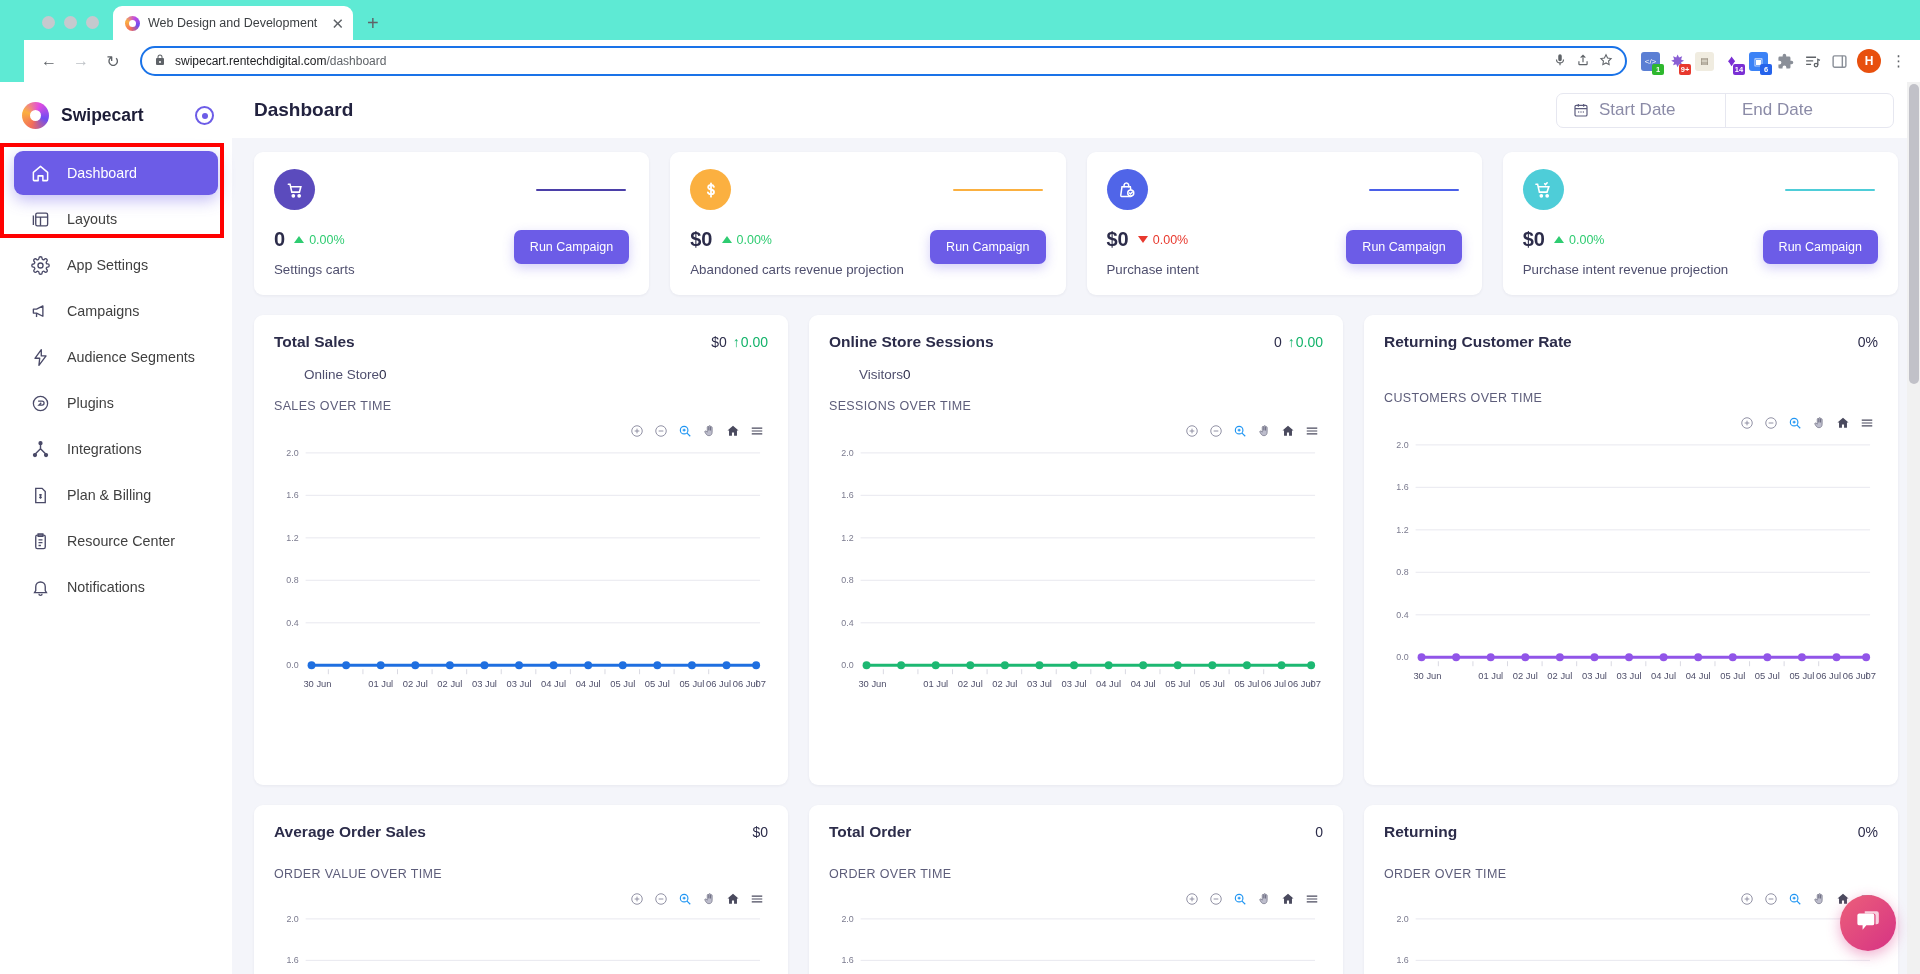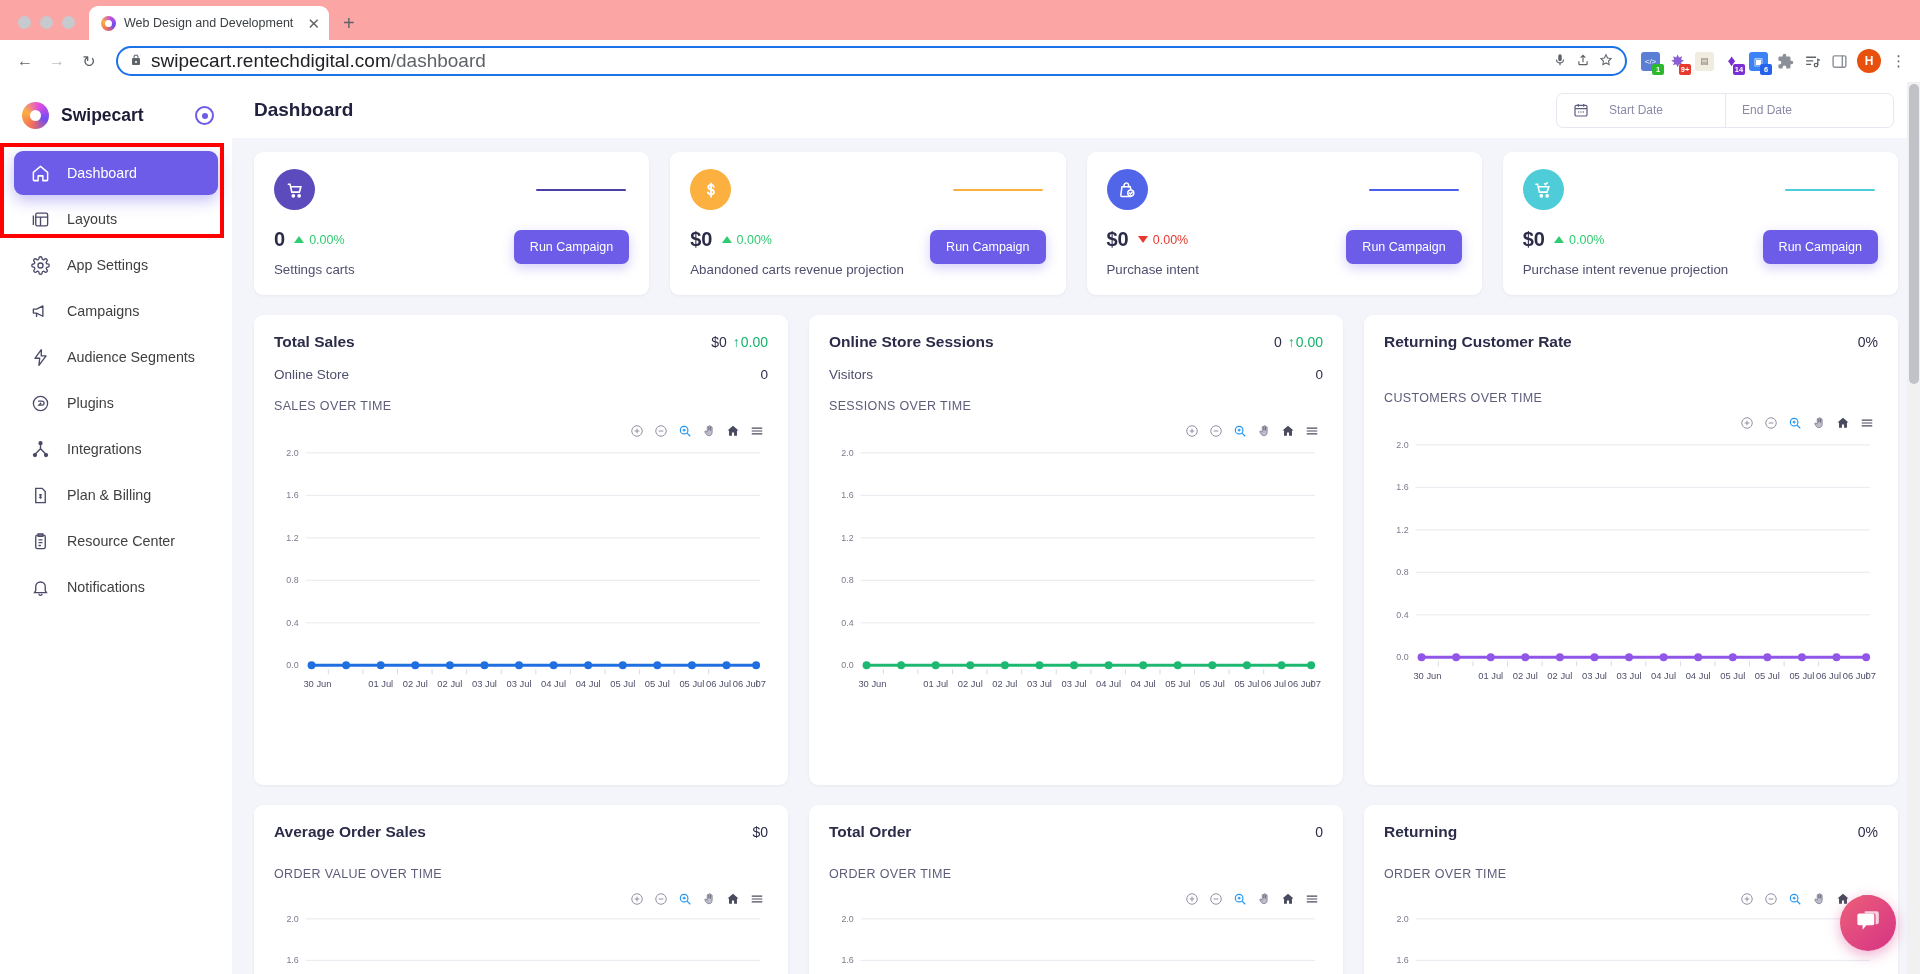--- a/index.html
+++ b/index.html
@@ -4,21 +4,21 @@
 <style>
   * { box-sizing: border-box; margin: 0; padding: 0; }
   html, body {
     width: 1920px; height: 974px;
     font-family: "Liberation Sans", sans-serif;
     background: #f4f5fa;
     overflow: hidden;
   }
 
   
-  .browser-chrome { width: 100%; background: #fca5a5; }
+  .browser-chrome { width: 100%; background: #5eead4; padding-left: 24px; }
   .tabstrip {
     height: 40px; display: flex; align-items: flex-end;
     padding-left: 14px; position: relative;
   }
   .traffic { display: flex; gap: 9px; align-items: center; padding: 0 14px 11px 4px; }
   .dot { width: 13px; height: 13px; border-radius: 50%; background: #c6c9ce; }
   .tab {
     height: 34px; min-width: 240px; max-width: 240px;
     background: #fff; border-radius: 9px 9px 0 0;
     display: flex; align-items: center; gap: 8px;
@@ -51,21 +51,21 @@
     width: 26px; height: 26px; display: flex; align-items: center; justify-content: center;
     color: #5f6368; font-size: 16px; cursor: pointer; flex: 0 0 auto;
   }
   .nav-btn.disabled { color: #bdc1c6; }
   .omnibox {
     flex: 1 1 auto; height: 30px; border: 2px solid #1a73e8; border-radius: 16px;
     background: #fff; display: flex; align-items: center; padding: 0 12px;
     margin: 0 8px; gap: 9px; min-width: 0;
   }
   .lock-icon { font-size: 11px; color: #5f6368; flex: 0 0 auto; }
-  .url { font-size: 19px; color: #202124; white-space: nowrap; flex: 1 1 auto; }
+  .url { font-size: 12px; color: #202124; white-space: nowrap; flex: 1 1 auto; }
   .url .url-path { color: #5f6368; }
   .omni-icon { font-size: 13px; color: #5f6368; cursor: pointer; flex: 0 0 auto; }
   .ext-row { display: flex; align-items: center; gap: 8px; flex: 0 0 auto; }
   .ext {
     width: 19px; height: 19px; border-radius: 3px; position: relative;
     display: flex; align-items: center; justify-content: center;
     font-size: 9px; color: #fff; cursor: pointer;
   }
   .ext-badge {
     position: absolute; right: -4px; bottom: -4px; min-width: 12px; height: 11px;
@@ -130,22 +130,22 @@
   .page-header {
     height: 56px; background: #fff; display: flex; align-items: center;
     justify-content: space-between; padding: 0 26px 0 22px;
   }
   .page-title { font-size: 19px; font-weight: bold; color: #22223f; }
   .date-range {
     display: flex; align-items: center; height: 35px;
     border: 1px solid #e6e7f0; border-radius: 7px; background: #fff; overflow: hidden;
   }
   .date-field {
-    display: flex; align-items: center; gap: 20px; padding: 0 16px; height: 100%;
-    font-size: 12px; color: #8b8ba7; cursor: text; min-width: 168px;
+    display: flex; align-items: center; gap: 10px; padding: 0 16px; height: 100%;
+    font-size: 17px; color: #8b8ba7; cursor: text; min-width: 168px;
   }
   .date-field + .date-field { border-left: 1px solid #e6e7f0; }
   .cal-ico { width: 16px; height: 16px; flex: 0 0 auto; }
 
   .content { padding: 14px 22px 0 22px; height: calc(100% - 56px); overflow: hidden; }
 
   
   .kpi-row { display: flex; gap: 21px; margin-bottom: 20px; }
   .kpi-card {
     flex: 1 1 0; background: #fff; border-radius: 9px; padding: 17px 20px 18px 20px;
@@ -180,21 +180,21 @@
   .chart-card {
     flex: 1 1 0; background: #fff; border-radius: 9px; padding: 18px 20px 14px 20px;
     box-shadow: 0 1px 3px rgba(30,30,60,0.06); min-width: 0;
   }
   .chart-card.tall { height: 470px; }
   .chart-card.short { height: 220px; overflow: hidden; }
   .ch-head { display: flex; align-items: center; justify-content: space-between; }
   .ch-title { font-size: 15.5px; font-weight: bold; color: #2c2c4a; }
   .ch-kpi { font-size: 14px; color: #2c2c4a; display: flex; align-items: center; gap: 6px; }
   .ch-kpi .up { color: #13b36a; display: flex; align-items: center; gap: 1px; }
-  .ch-sub { display: flex; align-items: center; justify-content: space-between; margin-top: 16px; }
+  .ch-sub { display: flex; align-items: center; margin-top: 16px; margin-left: 30px; }
   .ch-sub-l { font-size: 13.5px; color: #4f4f6e; }
   .ch-sub-r { font-size: 13.5px; color: #2c2c4a; }
   .ch-over { font-size: 12.5px; color: #5d5d7a; letter-spacing: .35px; margin-top: 17px; }
 
   .ch-toolbar { display: flex; justify-content: flex-end; gap: 10px; margin-top: 11px; padding-right: 4px; }
   .tb-ico { width: 14px; height: 14px; cursor: pointer; display:block; }
 
   .plot { position: relative; margin-top: 4px; }
   .plot svg { display: block; width: 100%; }
 

